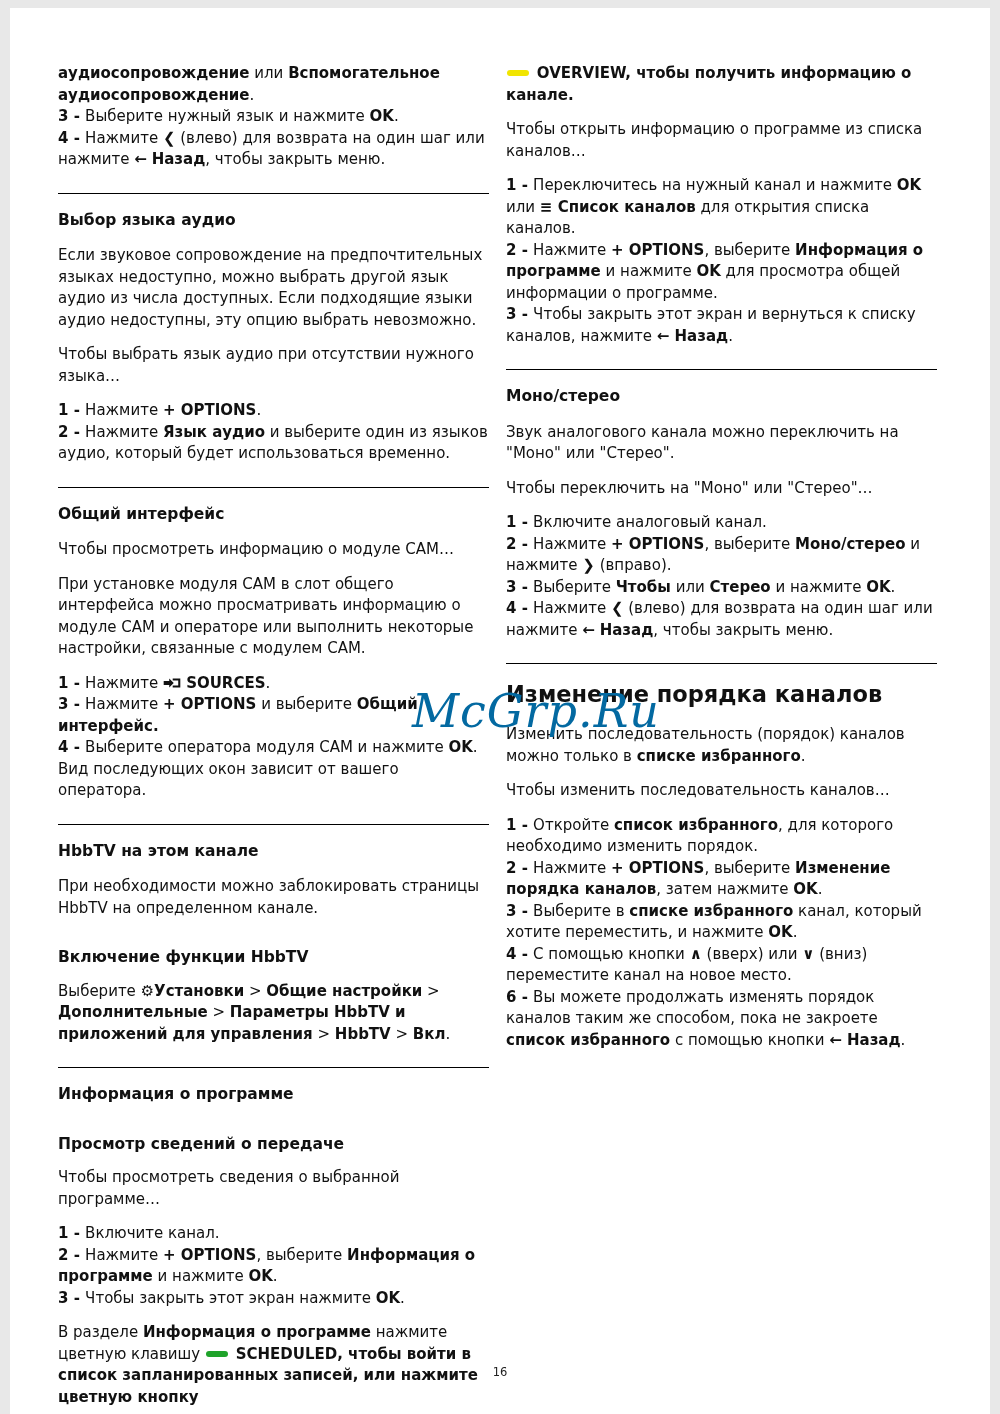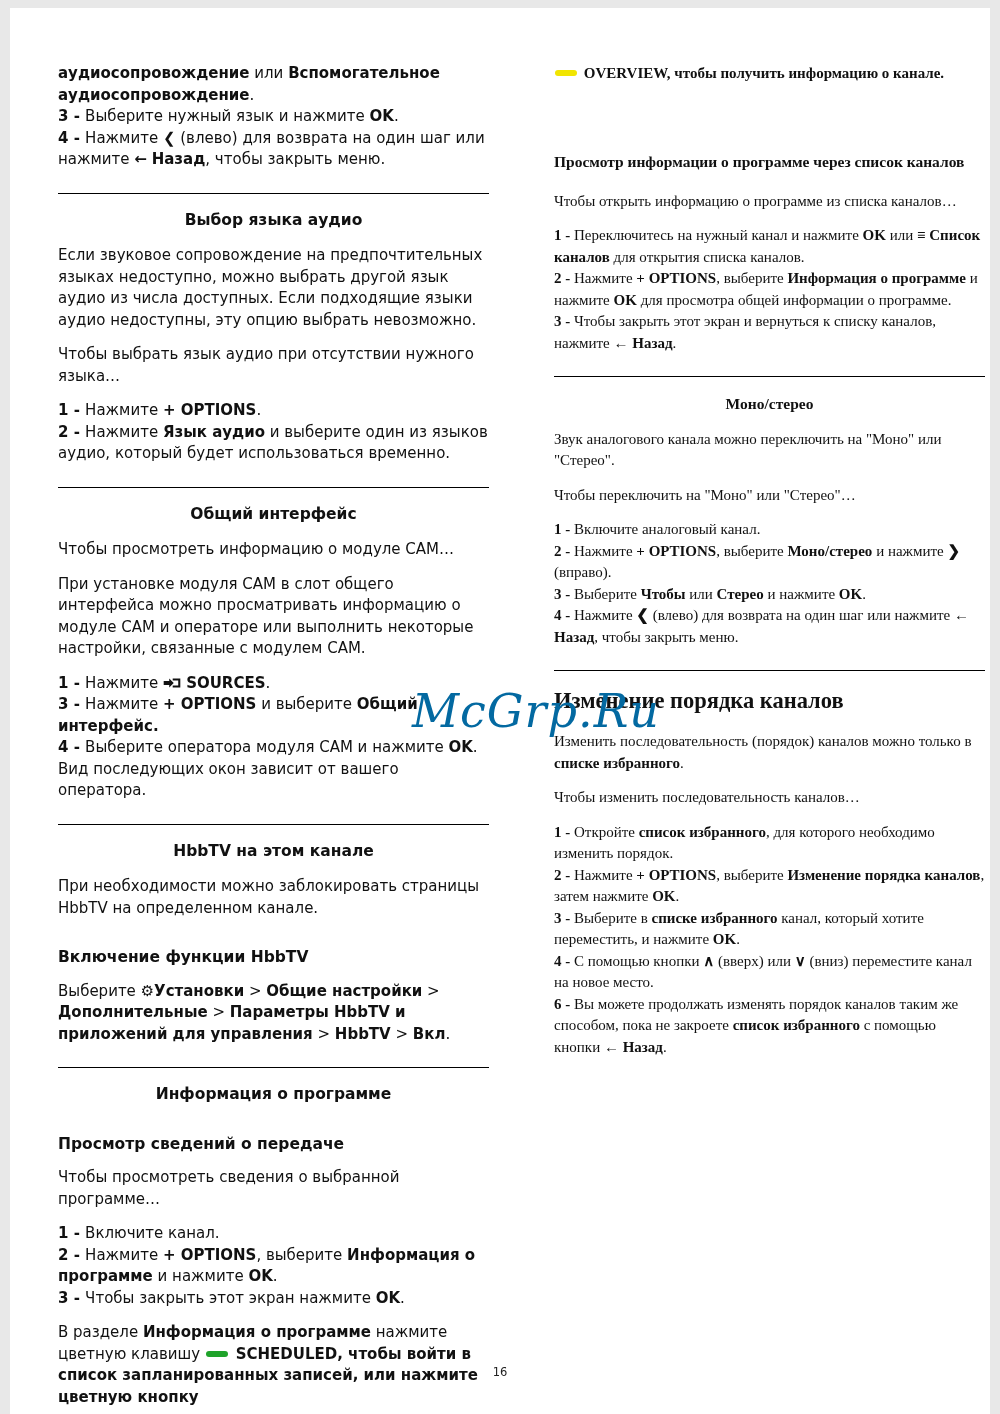--- a/index.html
+++ b/index.html
@@ -7,26 +7,26 @@
     position:relative;
     width:980px;height:1414px;
     margin:8px auto;
     background:#ffffff;
     font-family:"DejaVu Sans","Liberation Sans",sans-serif;
     font-size:15px;line-height:21.5px;color:#111;
     overflow:hidden;
   }
   .col{position:absolute;top:55px;width:431px;}
   .col-left{left:48px;}
-  .col-right{left:544px;font-family:Liberation Serif, serif;}
+  .col-right{left:496px;}
   .b{font-weight:bold;}
   .p{margin:0 0 13px 0;}
   .rule{border:0;border-top:1.5px solid #000;margin:22px 0 16px 0;}
   .h1{font-weight:bold;font-size:22.5px;line-height:28px;margin:2px 0 16px 0;}
-  .h2{font-weight:bold;font-size:15.5px;margin:0 0 14px 0;text-align:center;}
+  .h2{font-weight:bold;font-size:15.5px;margin:0 0 14px 0;}
   .h3{font-weight:bold;font-size:15.5px;margin:28px 0 12px 0;}
   .h3.loose{line-height:30px;margin-bottom:14px;}
   .glyph{font-weight:normal;}
   .glyph.b{font-weight:bold;}
   .dash{display:inline-block;width:22px;height:6px;border-radius:3px;vertical-align:2px;margin:0 3px 0 1px;}
   .srcicon{display:inline-block;}
   .srcicon svg{width:18px;height:12px;vertical-align:-1px;}
   .watermark{
     position:absolute;left:402px;top:680px;
     font-family:"DejaVu Serif","Liberation Serif",serif;
@@ -97,21 +97,20 @@
         <div class="ln"><span class="b">3 - </span><span>Чтобы закрыть этот экран нажмите </span><span class="b">OK</span><span>.</span></div>
       </div>
       <div class="p">
         <div class="ln"><span>В разделе </span><span class="b">Информация о программе</span><span> нажмите цветную клавишу </span><span class="dash" style="background: rgb(31, 163, 42);"></span><span> </span><span class="b">SCHEDULED, чтобы войти в список запланированных записей, или нажмите цветную кнопку</span></div>
       </div>
     </div>
   <div class="col col-right">
       <div class="p">
         <div class="ln"><span class="dash" style="background: rgb(241, 229, 1);"></span><span> </span><span class="b">OVERVIEW, чтобы получить информацию о канале.</span></div>
       </div>
-      <div class="h3 loose" style="margin-top: 62px;">Просмотр информации о программе через список каналов</div>
       <div class="p">
         <div class="ln"><span>Чтобы открыть информацию о программе из списка каналов…</span></div>
       </div>
       <div class="p">
         <div class="ln"><span class="b">1 - </span><span>Переключитесь на нужный канал и нажмите </span><span class="b">OK</span><span> или </span><span class="glyph b">≡</span><span class="b"> Список каналов</span><span> для открытия списка каналов.</span></div>
         <div class="ln"><span class="b">2 - </span><span>Нажмите </span><span class="b">+ OPTIONS</span><span>, выберите </span><span class="b">Информация о программе</span><span> и нажмите </span><span class="b">OK</span><span> для просмотра общей информации о программе.</span></div>
         <div class="ln"><span class="b">3 - </span><span>Чтобы закрыть этот экран и вернуться к списку каналов, нажмите </span><span class="glyph b">←</span><span class="b"> Назад</span><span>.</span></div>
       </div>
       <div class="rule"></div>
       <div class="h2">Моно/стерео</div>

